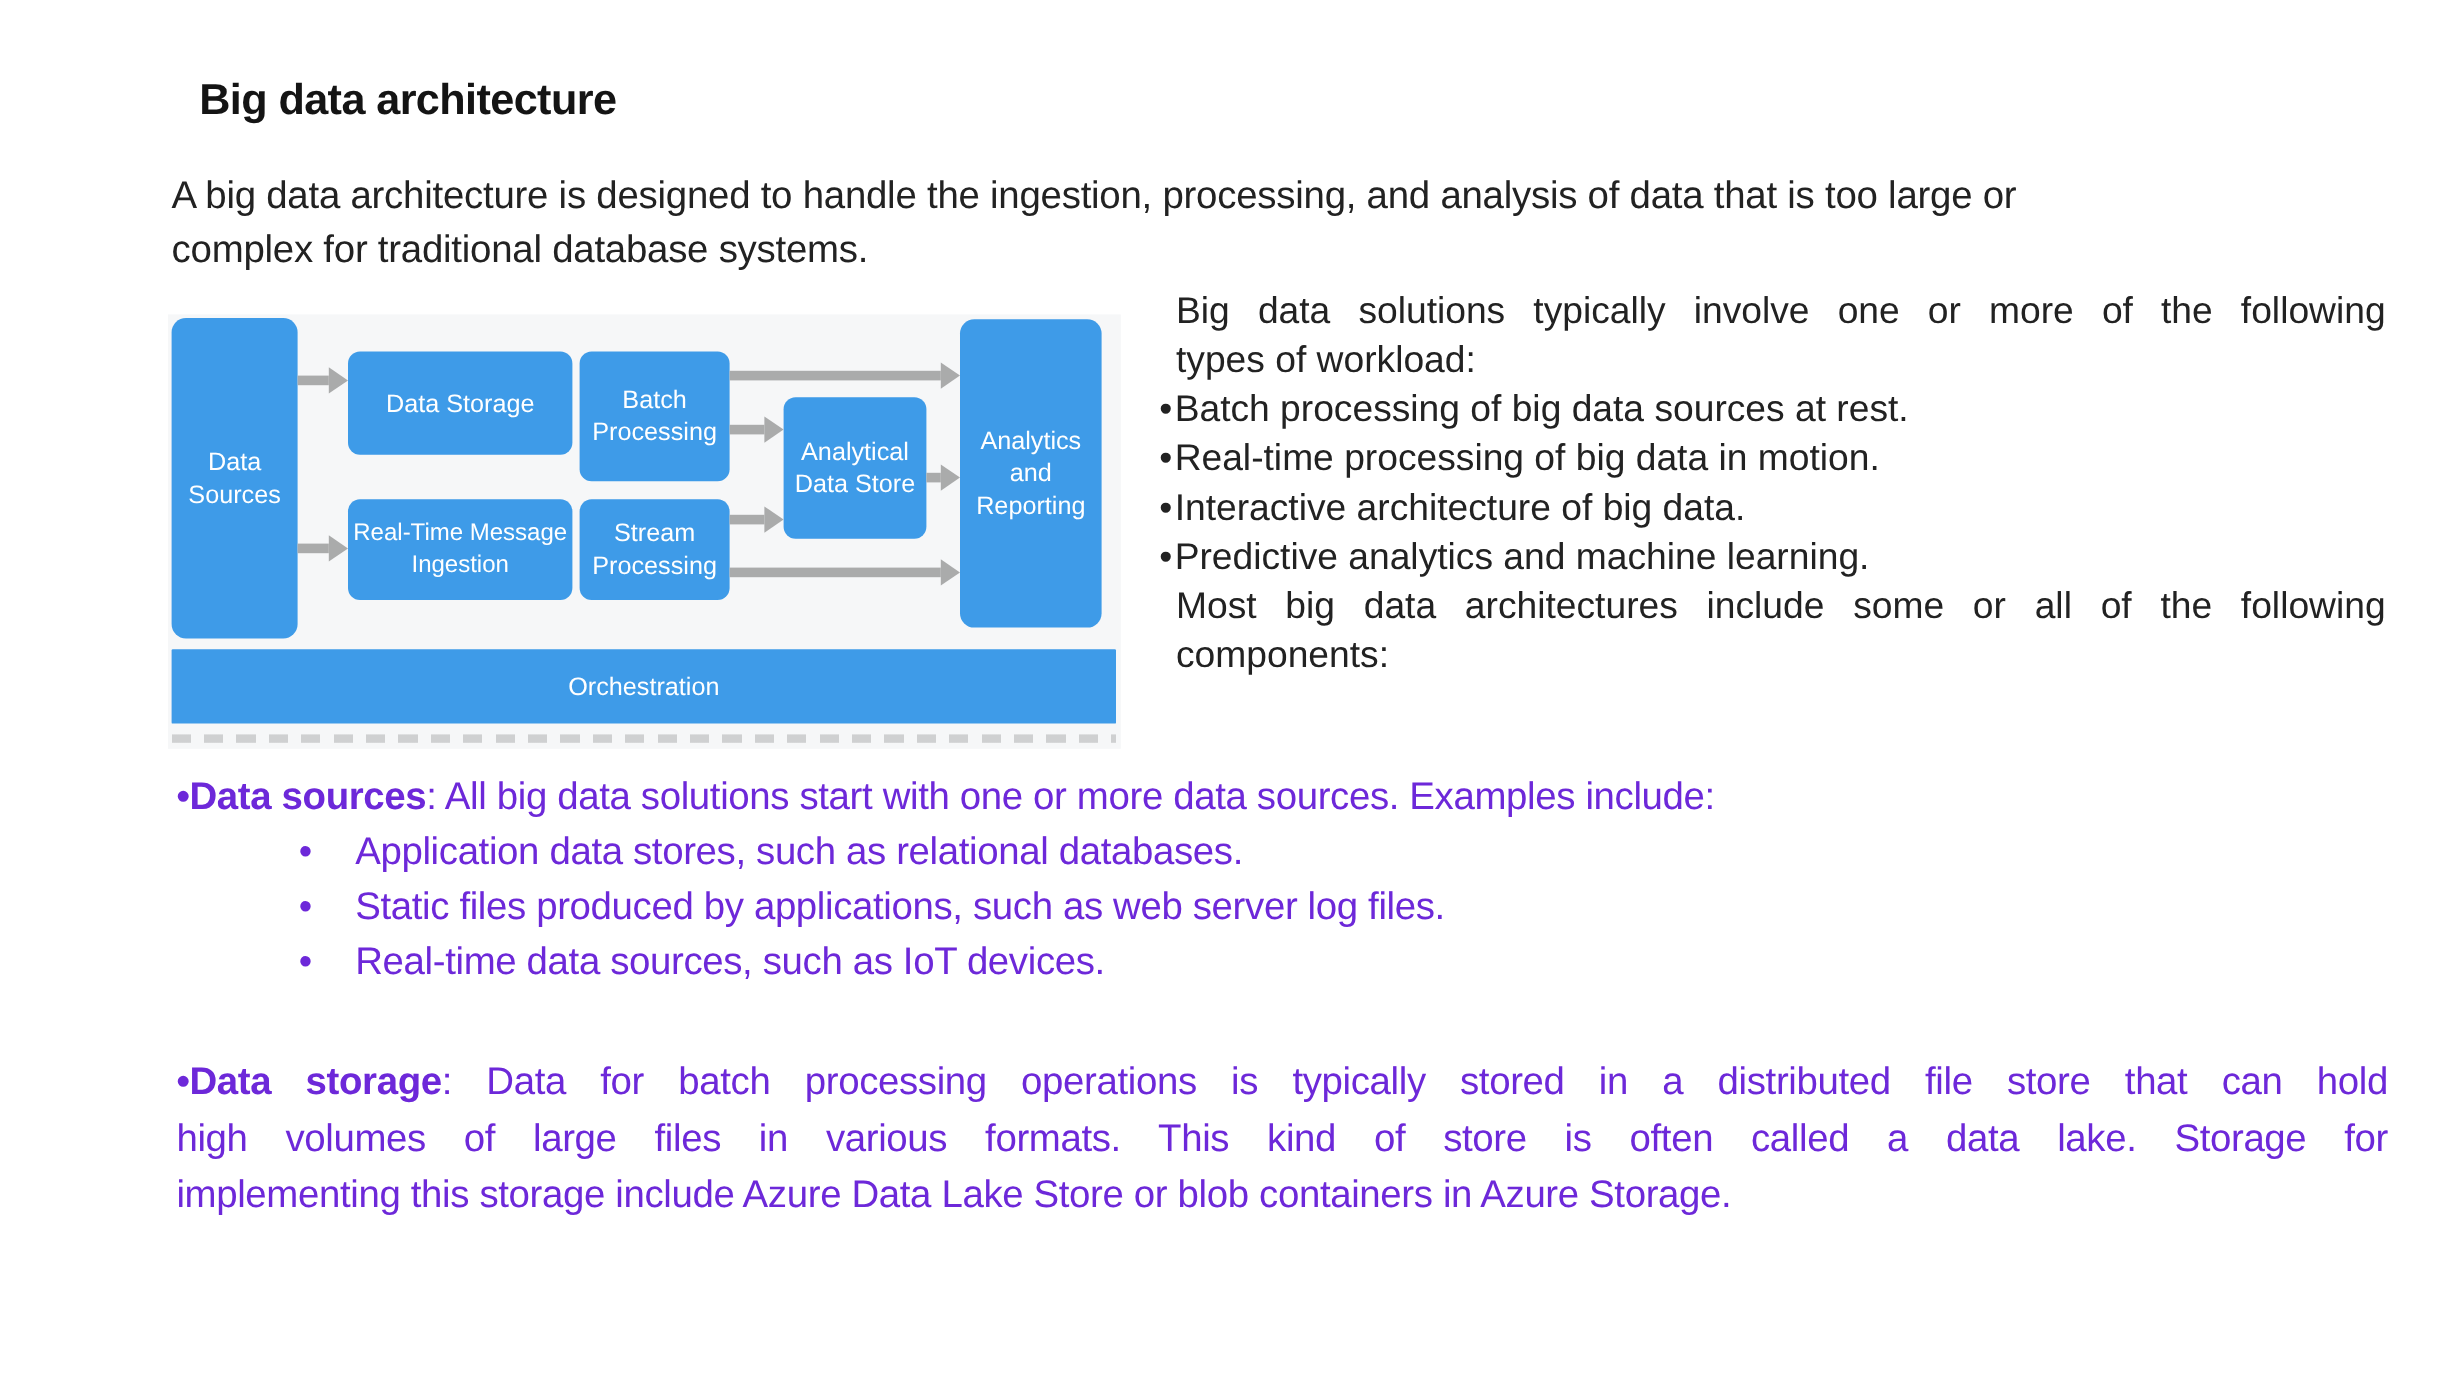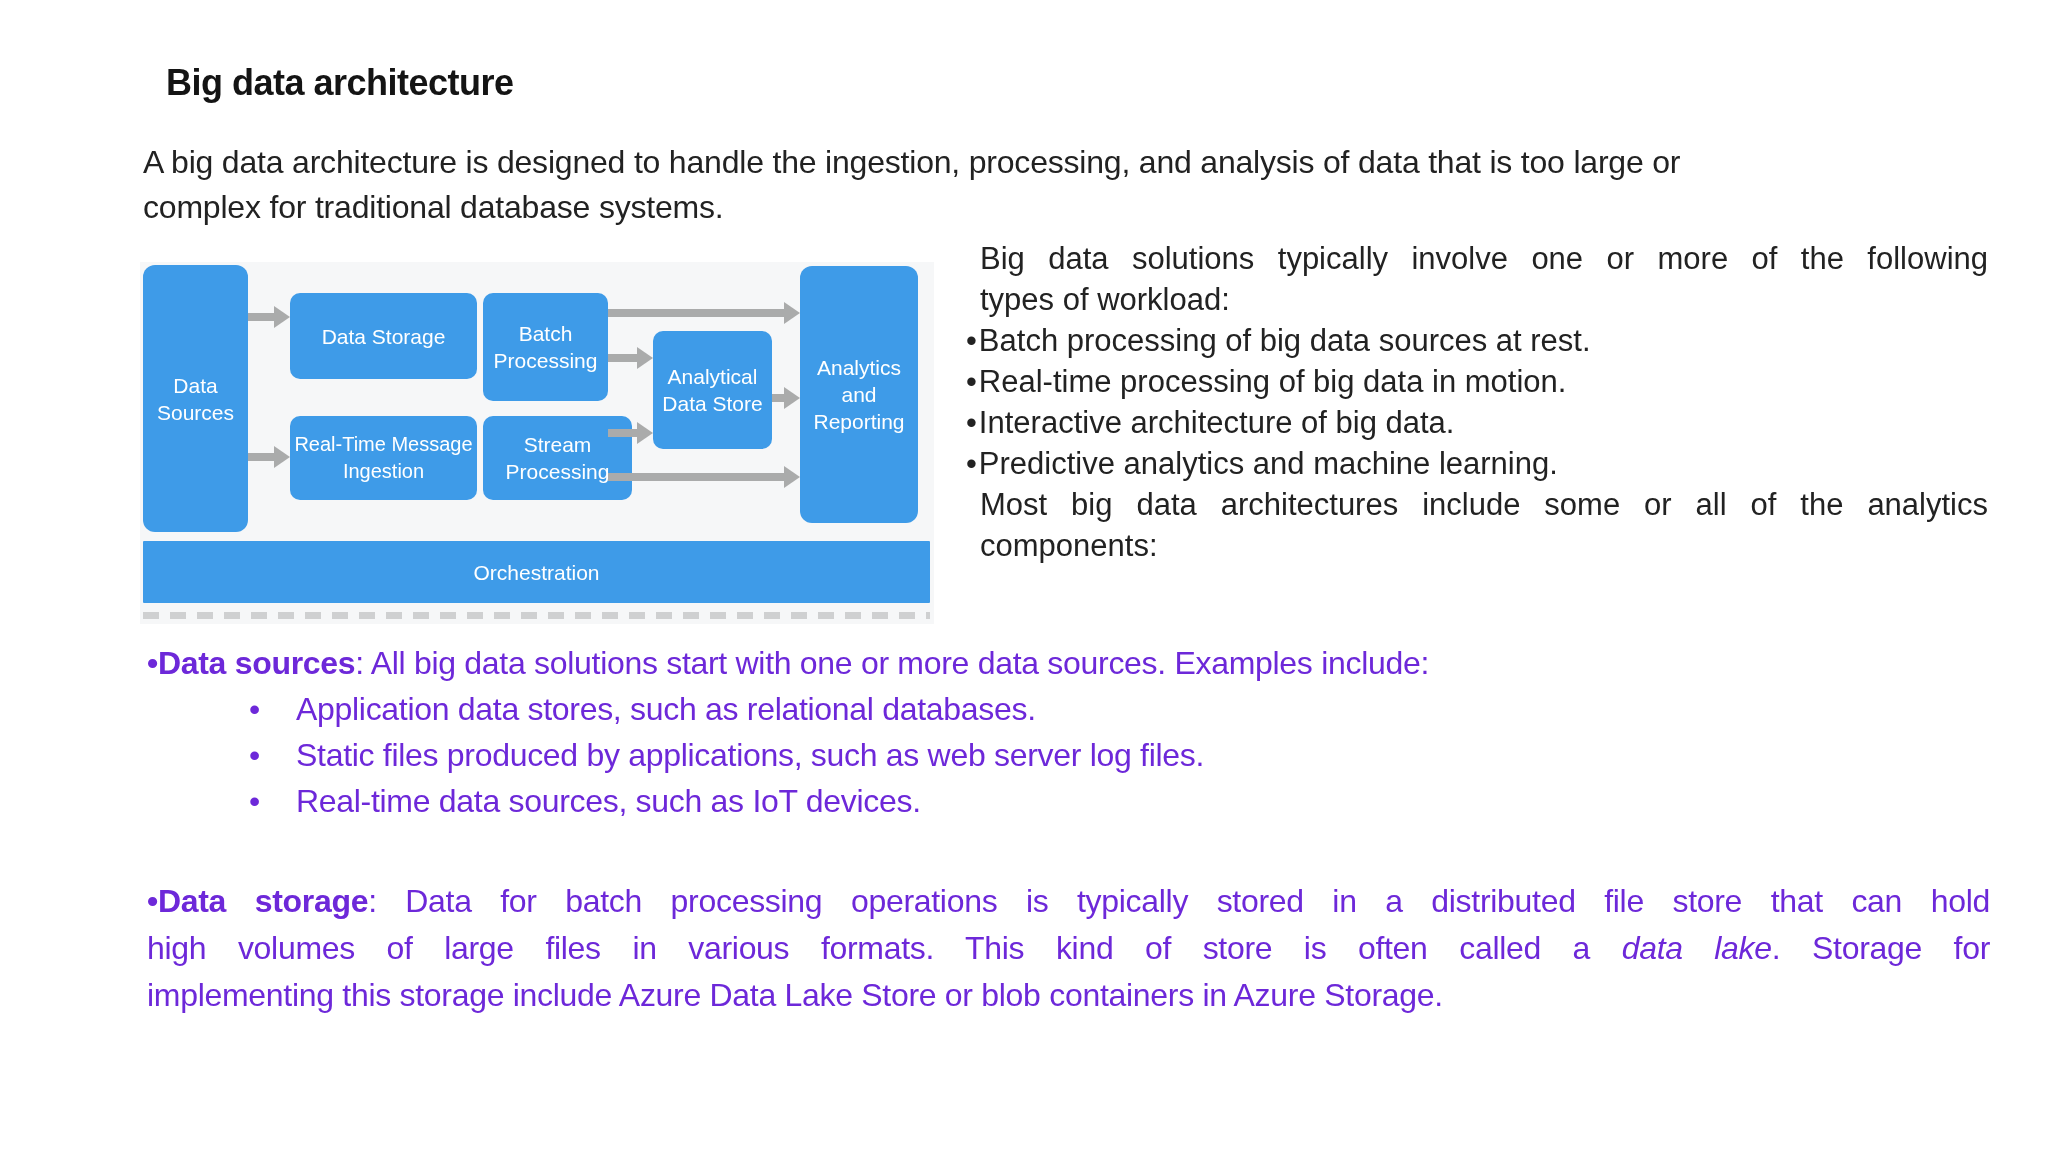--- a/index.html
+++ b/index.html
@@ -16,21 +16,21 @@
   
   .diagram{position:absolute;left:140px;top:262px;width:794px;height:362px;
            background:#f6f7f8;}
   .dbox{position:absolute;background:#3e9be8;color:#fff;border-radius:10px;
         display:flex;align-items:center;justify-content:center;text-align:center;
         font-size:21px;line-height:27px;padding:2px;box-sizing:border-box;}
   .b-data-sources{left:3px;top:3px;width:105px;height:267px;border-radius:12px;}
   .b-data-storage{left:150px;top:31px;width:187px;height:86px;}
   .b-batch{left:343px;top:31px;width:125px;height:108px;}
   .b-rtmi{left:150px;top:154px;width:187px;height:84px;font-size:20px;}
-  .b-stream{left:343px;top:154px;width:149px;height:84px;}
+  .b-stream{left:343px;top:154px;width:125px;height:84px;}
   .b-ads{left:513px;top:69px;width:119px;height:118px;}
   .b-ar{left:660px;top:4px;width:118px;height:257px;border-radius:12px;}
   .b-orch{left:3px;top:279px;width:787px;height:62px;border-radius:1px;}
 
   .arrow{position:absolute;height:8px;background:#aaabab;}
   .arrow::after{content:"";position:absolute;right:-16px;top:-7px;width:0;height:0;
         border-left:16px solid #aaabab;border-top:11px solid transparent;
         border-bottom:11px solid transparent;}
   .a1{left:108px;top:51px;width:26px;}
   .a2{left:108px;top:191px;width:26px;}
@@ -49,21 +49,21 @@
   .rline{white-space:nowrap;}
   .rline.indent{padding-left:14px;}
   .rline.stretch{white-space:normal;text-align:justify;text-align-last:justify;}
   .blt{margin-right:2px;}
 
   
   .lower{color:#6d28d9;font-size:32px;letter-spacing:-0.3px;}
   .sources{position:absolute;left:147px;top:640px;width:1843px;line-height:46px;}
   .storage{position:absolute;left:147px;top:878px;width:1843px;line-height:47px;}
   .hline .b,.b{font-weight:bold;}
-  .i{font-style:italic;}
+  .i{}
   .subitem{padding-left:102px;}
   .subblt{display:inline-block;width:47px;}
   .jline{text-align:justify;text-align-last:justify;}
 </style>
 </head>
 <body>
 
 <div class="slide">
 
   <div class="title">Big data architecture</div>
@@ -123,21 +123,21 @@
     <div class="rline">
       <span class="blt">•</span><span>Real-time processing of big data in motion.</span>
     </div>
     <div class="rline">
       <span class="blt">•</span><span>Interactive architecture of big data.</span>
     </div>
     <div class="rline">
       <span class="blt">•</span><span>Predictive analytics and machine learning.</span>
     </div>
     <div class="rline indent stretch">
-      <span>Most big data architectures include some or all of the analytics</span>
+      <span>Most big data architectures include some or all of the following</span>
     </div>
     <div class="rline indent">
       <span>components:</span>
     </div>
   </div>
 
   <div class="lower sources">
     <div class="hline">
       <span class="b">•</span><span class="b">Data sources</span><span>: All big data solutions start with one or more data sources. Examples include:</span>
     </div>

